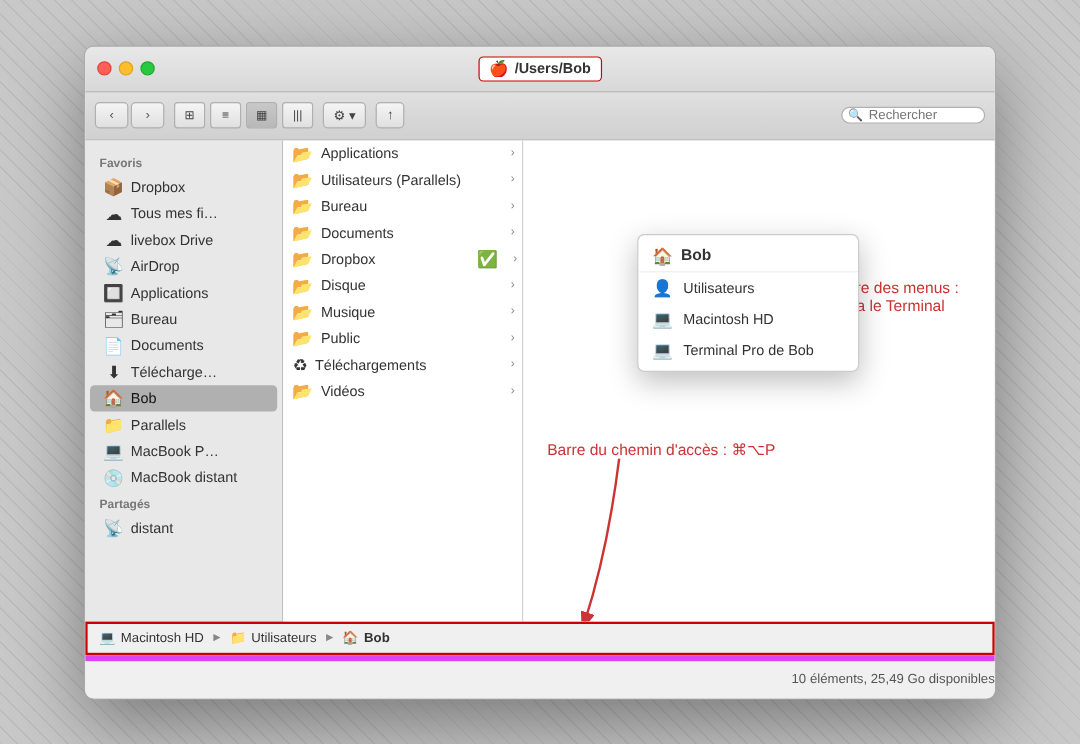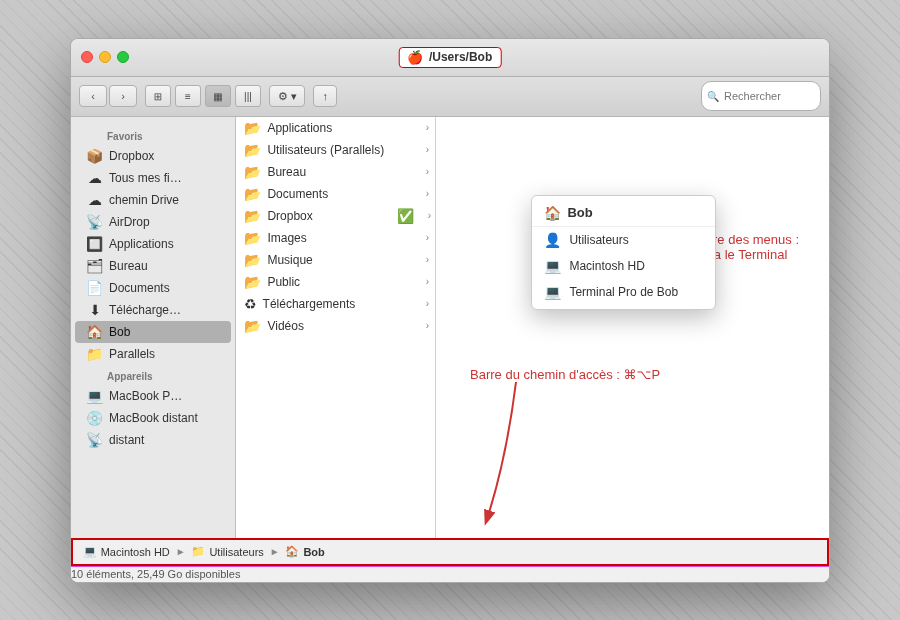--- a/index.html
+++ b/index.html
@@ -133,21 +133,21 @@
       color: #444;
       height: 22px;
     }
     .search-box {
       background: #fff;
       border: 1px solid #b0b0b0;
       border-radius: 10px;
       padding: 2px 8px 2px 22px;
       font-size: 11px;
       color: #999;
-      height: 30px;
+      height: 14px;
       width: 120px;
       position: relative;
     }
     .search-wrapper {
       position: relative;
       display: flex;
       align-items: center;
     }
     .search-icon-wrap {
       position: absolute;
@@ -172,21 +172,20 @@
       overflow-y: auto;
       flex-shrink: 0;
       padding: 8px 0;
     }
     .sidebar-section-label {
       font-size: 10px;
       font-weight: 700;
       color: #777;
       padding: 6px 12px 3px;
       text-transform: none;
-      margin-left: 24px;
     }
     .sidebar-item {
       display: flex;
       align-items: center;
       gap: 6px;
       padding: 3px 12px;
       cursor: pointer;
       font-size: 12px;
       color: #333;
       border-radius: 4px;
@@ -306,26 +305,26 @@
     .pathbar-item.active {
       font-weight: 600;
     }
     .pathbar-sep {
       color: #888;
       font-size: 10px;
     }
 
     
     .statusbar {
-      height: 16px;
+      height: 36px;
       background: #f0f0f0;
-      border-top: 1px solid #d946ef;
-      display: flex;
-      align-items: center;
-      justify-content: flex-start;
+      border-top: 5px solid #d946ef;
+      display: flex;
+      align-items: center;
+      justify-content: flex-end;
       font-size: 11px;
       color: #555;
       flex-shrink: 0;
     }
 
     
     .annot-text {
       position: absolute;
       font-size: 13px;
       color: #cc3333;
@@ -391,21 +390,21 @@
       <div class="sidebar-item">
         <div class="sidebar-item-icon">📦</div>
         <span>Dropbox</span>
       </div>
       <div class="sidebar-item">
         <div class="sidebar-item-icon">☁</div>
         <span>Tous mes fi…</span>
       </div>
       <div class="sidebar-item">
         <div class="sidebar-item-icon">☁</div>
-        <span>chemin Drive</span>
+        <span>livebox Drive</span>
       </div>
       <div class="sidebar-item">
         <div class="sidebar-item-icon">📡</div>
         <span>AirDrop</span>
       </div>
       <div class="sidebar-item">
         <div class="sidebar-item-icon">🔲</div>
         <span>Applications</span>
       </div>
       <div class="sidebar-item">
@@ -422,30 +421,30 @@
       </div>
       <div class="sidebar-item active">
         <div class="sidebar-item-icon">🏠</div>
         <span>Bob</span>
       </div>
       <div class="sidebar-item">
         <div class="sidebar-item-icon">📁</div>
         <span>Parallels</span>
       </div>
 
-      <div class="sidebar-section-label">Appareils</div>
       <div class="sidebar-item">
         <div class="sidebar-item-icon">💻</div>
         <span>MacBook P…</span>
       </div>
       <div class="sidebar-item">
         <div class="sidebar-item-icon">💿</div>
         <span>MacBook distant</span>
       </div>
 
+      <div class="sidebar-section-label">Partagés</div>
       <div class="sidebar-item">
         <div class="sidebar-item-icon">📡</div>
         <span>distant</span>
       </div>
     </div>
 
     <div class="file-area">
       <div class="columns-view">
         <div class="column">
           <div class="column-item">
@@ -469,21 +468,21 @@
             <span class="arrow">›</span>
           </div>
           <div class="column-item" style="position:relative;">
             <span class="item-icon">📂</span>
             <span>Dropbox</span>
             <span class="checkmark">✅</span>
             <span class="arrow" style="right:4px;">›</span>
           </div>
           <div class="column-item">
             <span class="item-icon">📂</span>
-            <span>Images</span>
+            <span>Disque</span>
             <span class="arrow">›</span>
           </div>
           <div class="column-item">
             <span class="item-icon">📂</span>
             <span>Musique</span>
             <span class="arrow">›</span>
           </div>
           <div class="column-item">
             <span class="item-icon">📂</span>
             <span>Public</span>
@@ -528,21 +527,21 @@
 
       <svg style="position:absolute;top:60px;right:120px;pointer-events:none;" width="120" height="100" viewBox="0 0 120 100">
         <defs>
           <marker id="arrowhead1" markerWidth="8" markerHeight="6" refX="6" refY="3" orient="auto">
             <polygon points="0 0, 8 3, 0 6" fill="#cc3333"></polygon>
           </marker>
         </defs>
         <path d="M 100 80 Q 80 40 45 20" stroke="#cc3333" stroke-width="2" fill="none" marker-end="url(#arrowhead1)"></path>
       </svg>
 
-      <div class="annot-text" style="top: 250px; left: 234px;">
+      <div class="annot-text" style="top: 250px; left: 220px;">
         <span>Barre du chemin d'accès : ⌘⌥P</span>
       </div>
 
       <svg style="position:absolute;top:265px;left:220px;pointer-events:none;" width="120" height="160" viewBox="0 0 120 160">
         <defs>
           <marker id="arrowhead2" markerWidth="8" markerHeight="6" refX="6" refY="3" orient="auto">
             <polygon points="0 0, 8 3, 0 6" fill="#cc3333"></polygon>
           </marker>
         </defs>
         <path d="M 60 0 Q 50 80 30 140" stroke="#cc3333" stroke-width="2" fill="none" marker-end="url(#arrowhead2)"></path>

